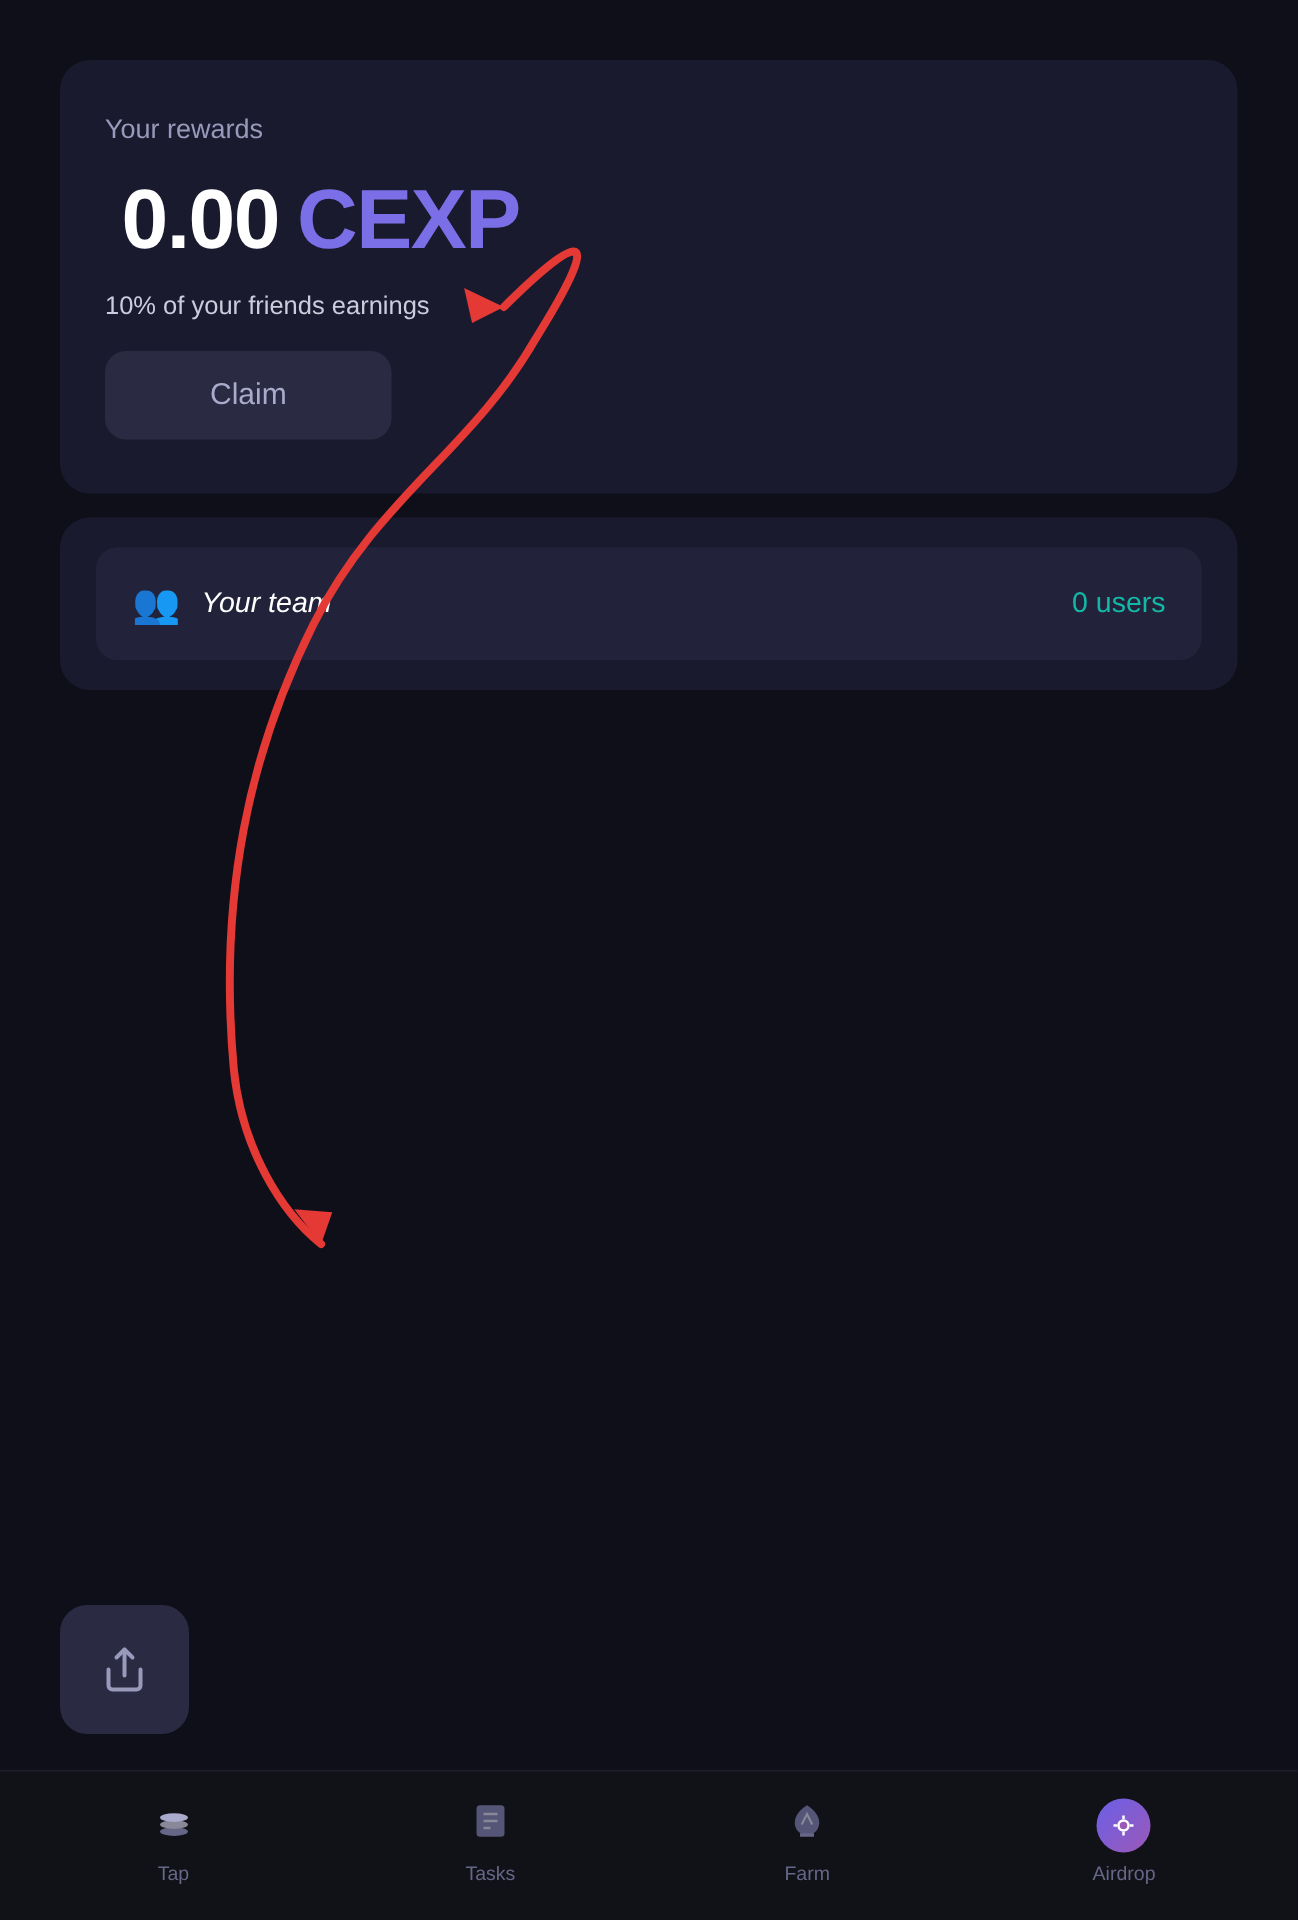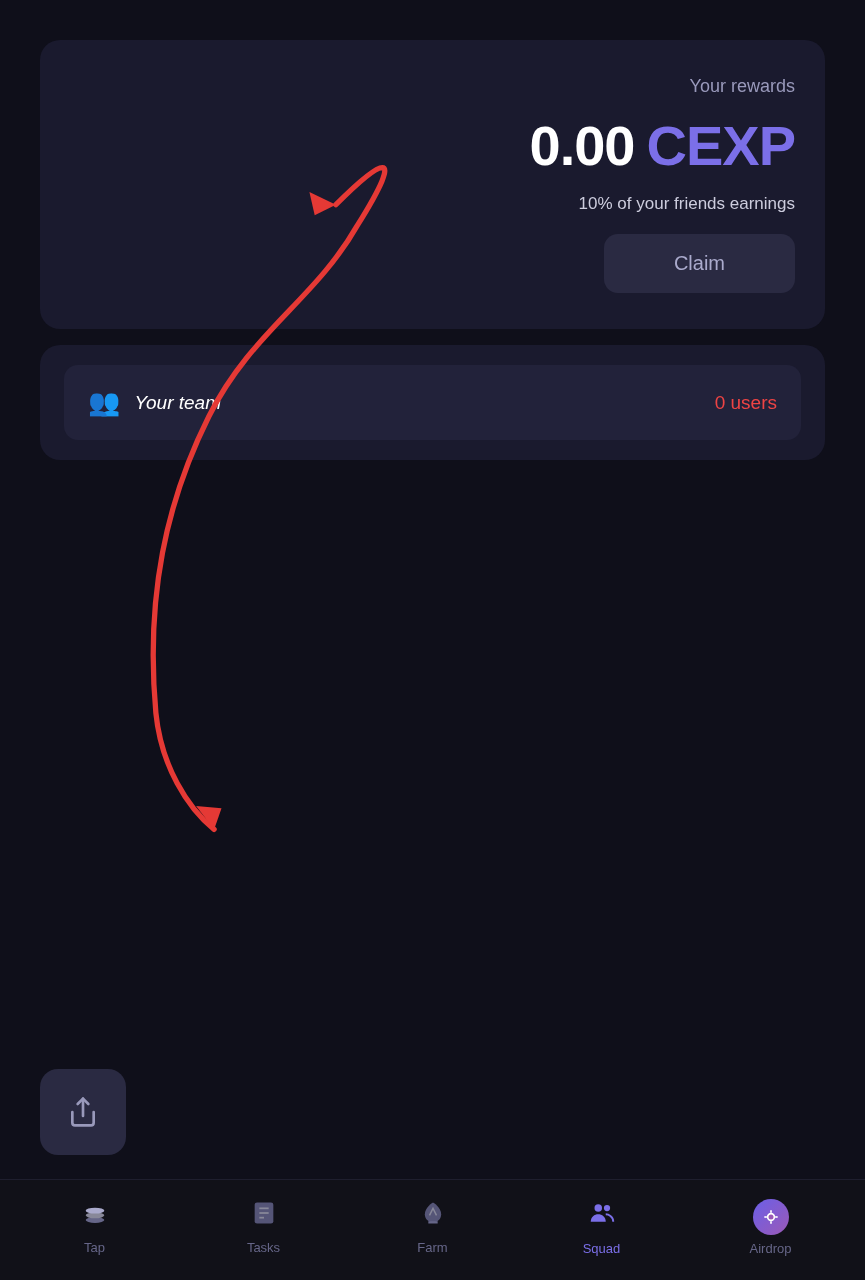--- a/index.html
+++ b/index.html
@@ -25,21 +25,21 @@
       gap: 16px;
     }
 
     
     .rewards-card {
       background: #1a1a2e;
       border-radius: 20px;
       padding: 36px 30px 36px 30px;
       display: flex;
       flex-direction: column;
-      align-items: flex-end;
+      align-items: flex-start;
       gap: 16px;
     }
 
     .rewards-label {
       color: #9999bb;
       font-size: 18px;
       font-weight: 400;
     }
 
     .rewards-amount {
@@ -112,21 +112,21 @@
     .team-label {
       font-size: 19px;
       font-weight: 500;
       color: #ffffff;
       font-style: italic;
     }
 
     .team-users {
       font-size: 19px;
       font-weight: 500;
-      color: #ef4444;
+      color: #14b8a6;
     }
 
     
     .arrow-annotation {
       position: absolute;
       top: 170px;
       left: 40px;
       width: 360px;
       height: 680px;
       pointer-events: none;
@@ -304,31 +304,20 @@
     <span class="nav-icon">
       <svg width="28" height="28" viewBox="0 0 24 24" fill="none" xmlns="http://www.w3.org/2000/svg">
         <path d="M12 3 C12 3, 5 7, 5 13 C5 17, 8 20, 12 20 C16 20, 19 17, 19 13 C19 7, 12 3, 12 3Z" fill="#555577"></path>
         <path d="M9 14 L12 8 L15 14" stroke="#888899" stroke-width="1.2" fill="none"></path>
         <line x1="8" y1="20" x2="16" y2="20" stroke="#666688" stroke-width="2"></line>
       </svg>
     </span>
     <span class="nav-label">Farm</span>
   </div>
 
-  <div class="nav-item">
-    <span class="nav-icon active">
-      <svg width="30" height="30" viewBox="0 0 24 24" fill="none" xmlns="http://www.w3.org/2000/svg">
-        <circle cx="9" cy="8" r="3" fill="#7b6fe8"></circle>
-        <circle cx="16" cy="8" r="2.5" fill="#7b6fe8"></circle>
-        <path d="M3 19 C3 15, 6 13, 9 13 C12 13, 15 15, 15 19" fill="#7b6fe8"></path>
-        <path d="M15 13 C17 13, 21 14.5, 21 19" stroke="#7b6fe8" stroke-width="1.5" fill="none"></path>
-      </svg>
-    </span>
-    <span class="nav-label active">Squad</span>
-  </div>
 
   <div class="nav-item">
     <span class="nav-icon">
       <div class="airdrop-icon-wrapper">
         <svg width="20" height="20" viewBox="0 0 24 24" fill="none" xmlns="http://www.w3.org/2000/svg">
           <circle cx="12" cy="12" r="5" fill="white"></circle>
           <circle cx="12" cy="12" r="3" fill="#9b59b6"></circle>
           <line x1="12" y1="4" x2="12" y2="7" stroke="white" stroke-width="2"></line>
           <line x1="12" y1="17" x2="12" y2="20" stroke="white" stroke-width="2"></line>
           <line x1="4" y1="12" x2="7" y2="12" stroke="white" stroke-width="2"></line>

